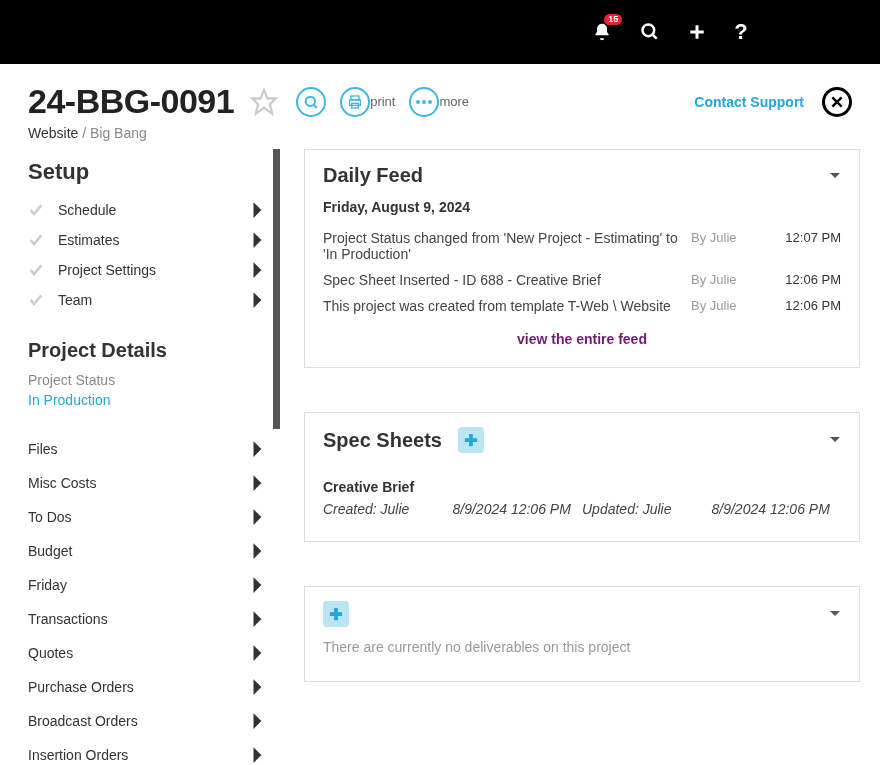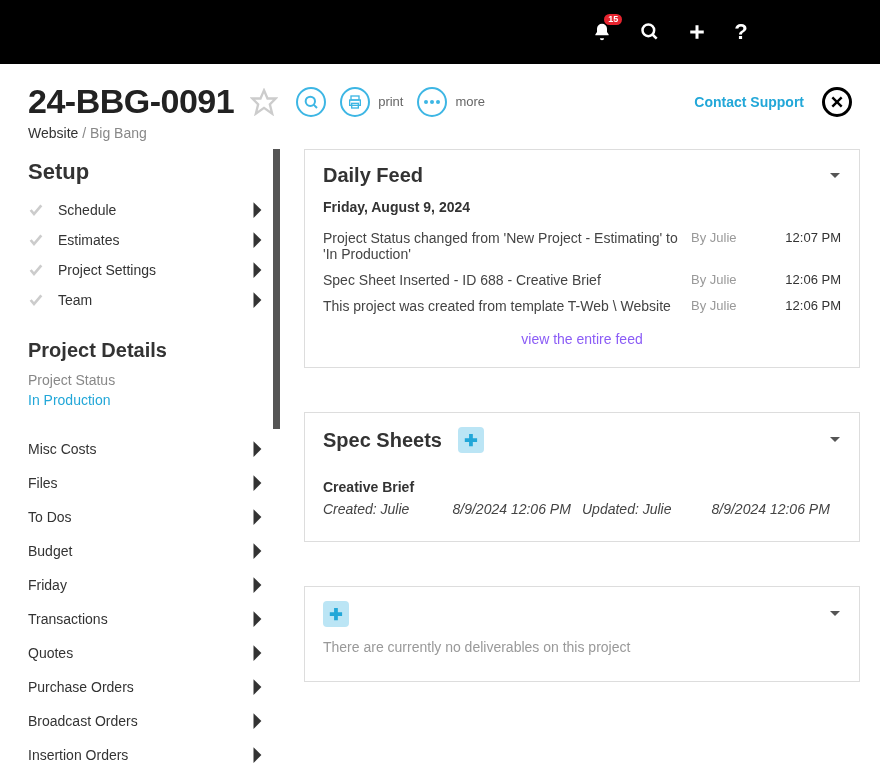--- a/index.html
+++ b/index.html
@@ -64,21 +64,20 @@
       border-radius: 50%;
       display: flex;
       align-items: center;
       justify-content: center;
       color: #3db6e4;
       cursor: pointer;
     }
     .header-action {
       display: flex;
       align-items: center;
-      gap: 8px;
       margin-right: 14px;
       cursor: pointer;
       font-size: 13px;
       color: #666;
     }
     .spacer { flex: 1; }
     .contact-support {
       color: #22a7d8;
       font-weight: 600;
       font-size: 14px;
@@ -228,22 +227,22 @@
       display: flex;
       padding: 5px 0;
       font-size: 14px;
       color: #444;
     }
     .feed-msg { flex: 1; padding-right: 12px; }
     .feed-by { width: 80px; color: #999; font-size: 13px; }
     .feed-time { width: 70px; text-align: right; color: #333; font-size: 13px; }
     .view-feed {
       text-align: center;
-      color: #8b5cf6;
-      font-weight: 400;
+      color: #701a75;
+      font-weight: 700;
       padding: 12px 0 4px 0;
       cursor: pointer;
       font-size: 14px;
     }
     .spec-name {
       font-weight: bold;
       padding-top: 18px;
       padding-bottom: 6px;
       font-size: 14px;
     }
@@ -402,29 +401,29 @@
           </svg>
         </span>
     </div>
 
     <div class="proj-details-title">Project Details</div>
     <div class="status-label">Project Status</div>
     <div class="status-value">In Production</div>
 
     <div class="detail-list">
       <div class="detail-item">
+          <span>Files</span>
+          <span class="chev">
+            <svg width="12" height="18" viewBox="0 0 10 16" fill="#333">
+              <path d="M1 1l7 7-7 7z"></path>
+            </svg>
+          </span>
+        </div>
+      <div class="detail-item">
           <span>Misc Costs</span>
-          <span class="chev">
-            <svg width="12" height="18" viewBox="0 0 10 16" fill="#333">
-              <path d="M1 1l7 7-7 7z"></path>
-            </svg>
-          </span>
-        </div>
-      <div class="detail-item">
-          <span>Files</span>
           <span class="chev">
             <svg width="12" height="18" viewBox="0 0 10 16" fill="#333">
               <path d="M1 1l7 7-7 7z"></path>
             </svg>
           </span>
         </div>
       <div class="detail-item">
           <span>To Dos</span>
           <span class="chev">
             <svg width="12" height="18" viewBox="0 0 10 16" fill="#333">

